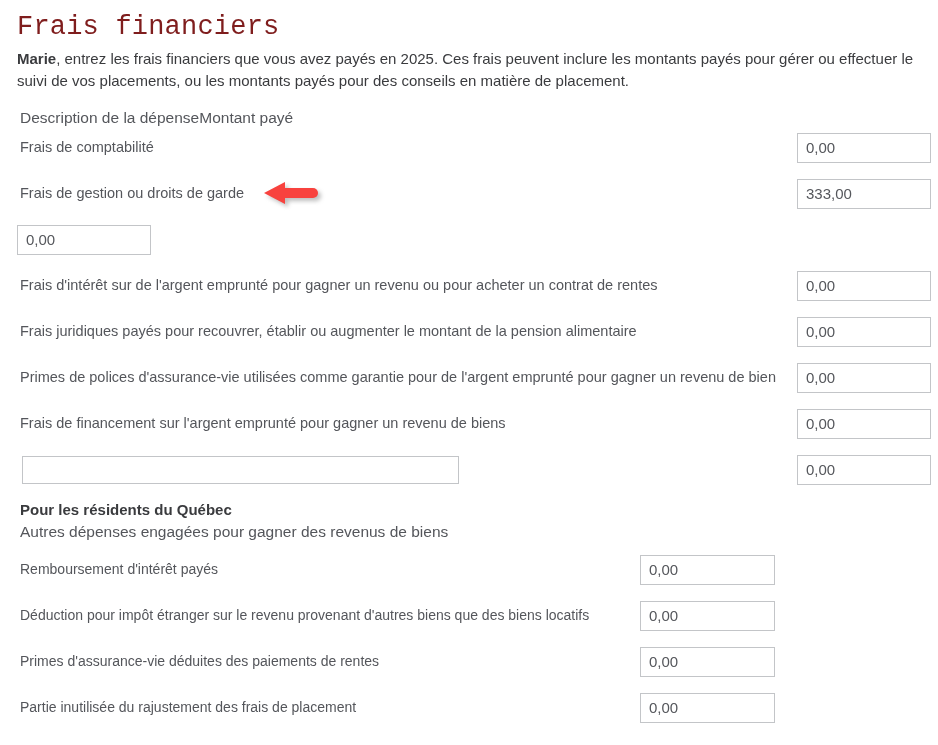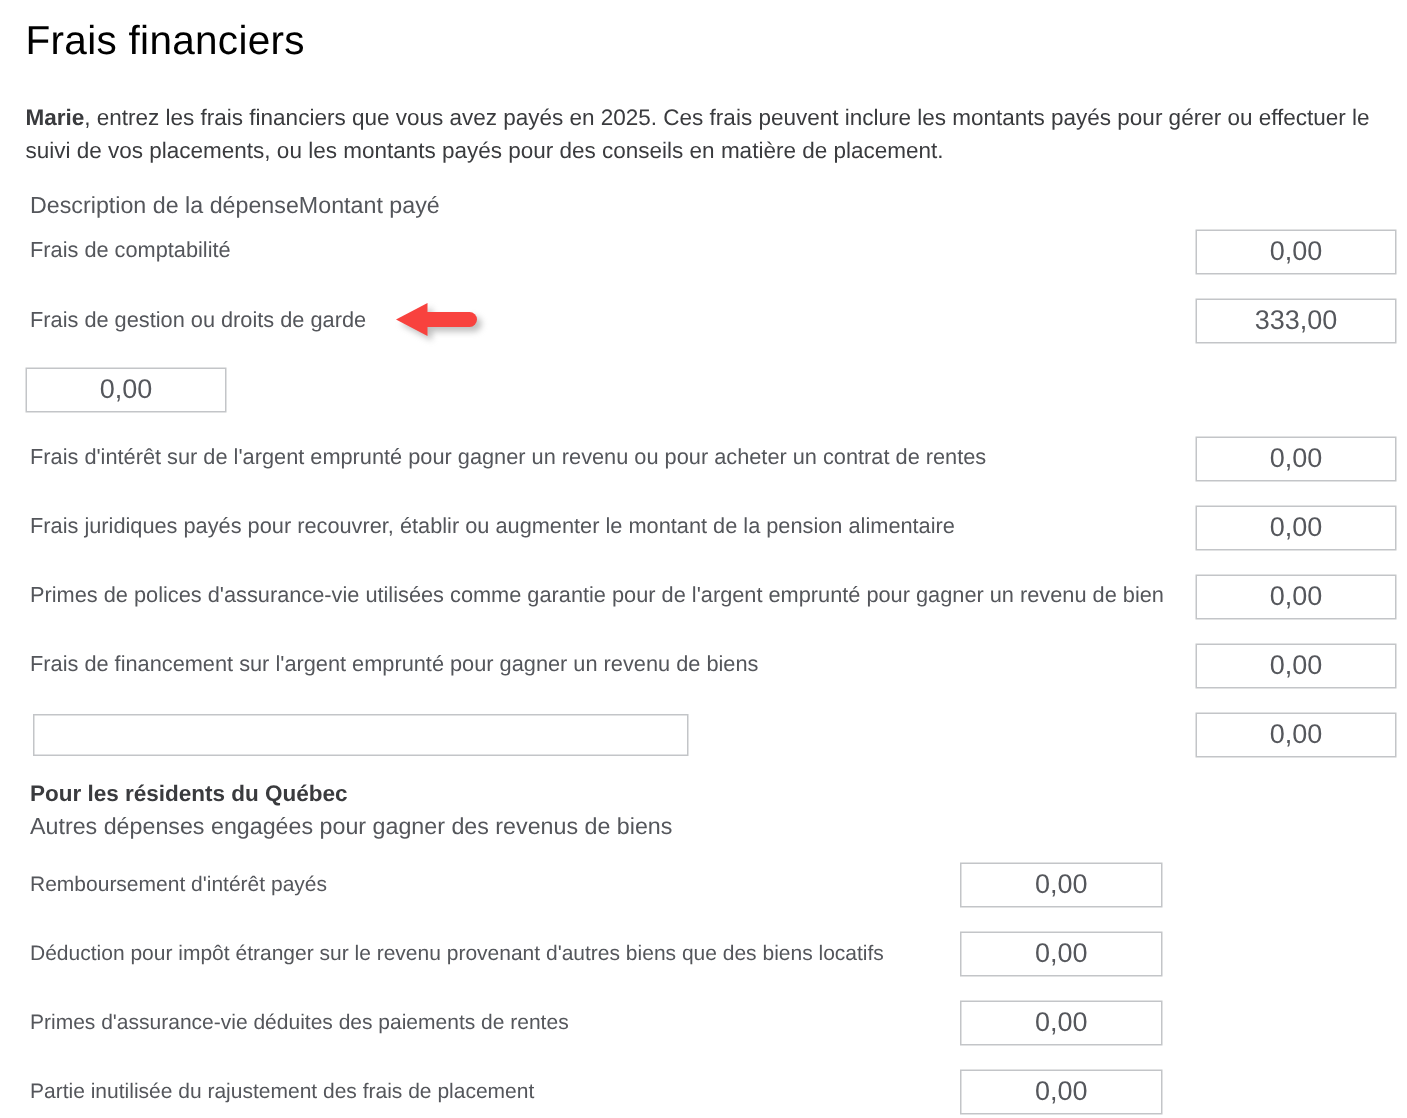--- a/index.html
+++ b/index.html
@@ -11,24 +11,24 @@
   }
   *{box-sizing:border-box;margin:0;padding:0;}
   html,body{background:#fff;}
   body{
     width:938px;height:745px;overflow:hidden;
     font-family:"Liberation Sans","DejaVu Sans",sans-serif;
     color:var(--text-dark);
     padding:12px 7px 0 17px;
   }
   .page-title{
-    font-size:27px;font-weight:400;letter-spacing:.2px;color:#000000;
+    font-size:27px;font-weight:400;letter-spacing:.2px;color:#7f1d1d;font-family:Liberation Mono, monospace;
   }
   .intro{
-    margin-top:25px;font-size:15px;line-height:1.45;color:#3a3b3e;max-width:906px;
+    margin-top:6px;font-size:15px;line-height:1.45;color:#3a3b3e;max-width:906px;
   }
   .intro b{font-weight:700;}
   .table-header{
     display:flex;align-items:flex-end;
     margin-top:13px;padding-left:3px;height:22px;
   }
   .table-header .left{font-size:15.5px;color:var(--text-label);}
   .table-header .right{font-size:15.5px;color:var(--text-label);padding-right:19px;}
   .rows{margin-top:6px;}
   .row{
@@ -36,21 +36,21 @@
     margin-bottom:16px;min-height:30px;
   }
   .row-label{
     flex:1;font-size:14.5px;color:var(--text-label);line-height:1.35;
     padding-left:3px;padding-right:14px;
   }
   .amount{
     width:134px;height:30px;flex:0 0 134px;
     border:1px solid var(--input-border);background:#fff;
     font-family:"Liberation Sans","DejaVu Sans",sans-serif;
-    font-size:18px;color:#55575c;text-align:center;padding:0 8px;
+    font-size:15px;color:#55575c;text-align:left;padding:0 8px;
     outline:none;
   }
   .desc-input{
     width:437px;height:28px;margin-left:5px;
     border:1px solid var(--input-border);background:#fff;
     font-family:"Liberation Sans","DejaVu Sans",sans-serif;
     font-size:14.5px;color:#55575c;padding:0 8px;outline:none;
   }
   .arrow{
     display:inline-flex;align-items:center;vertical-align:middle;

